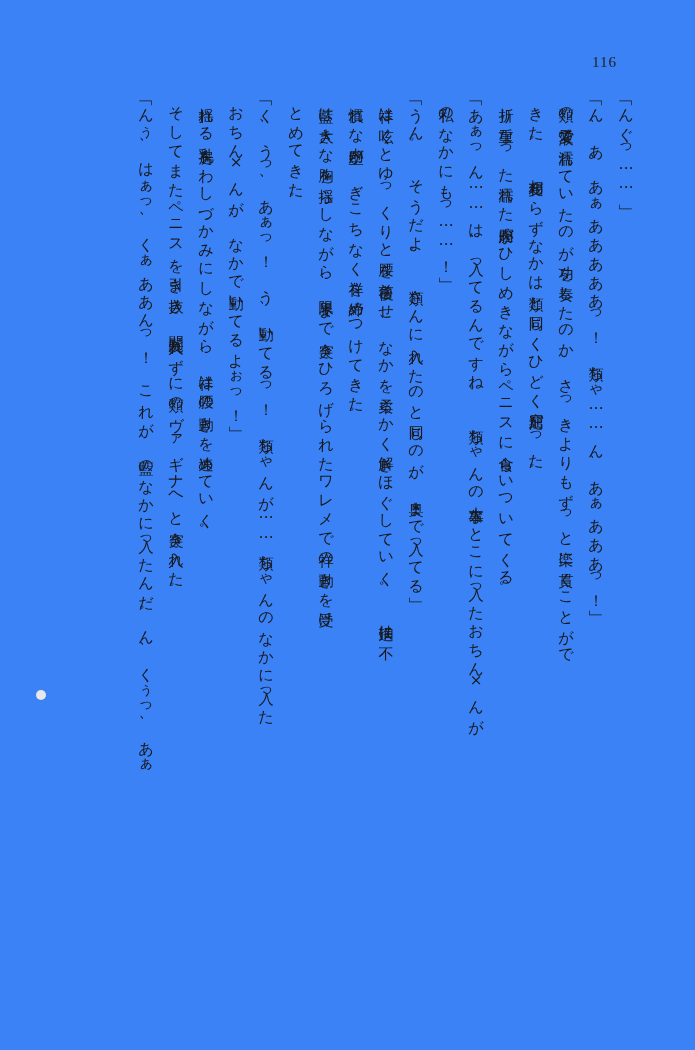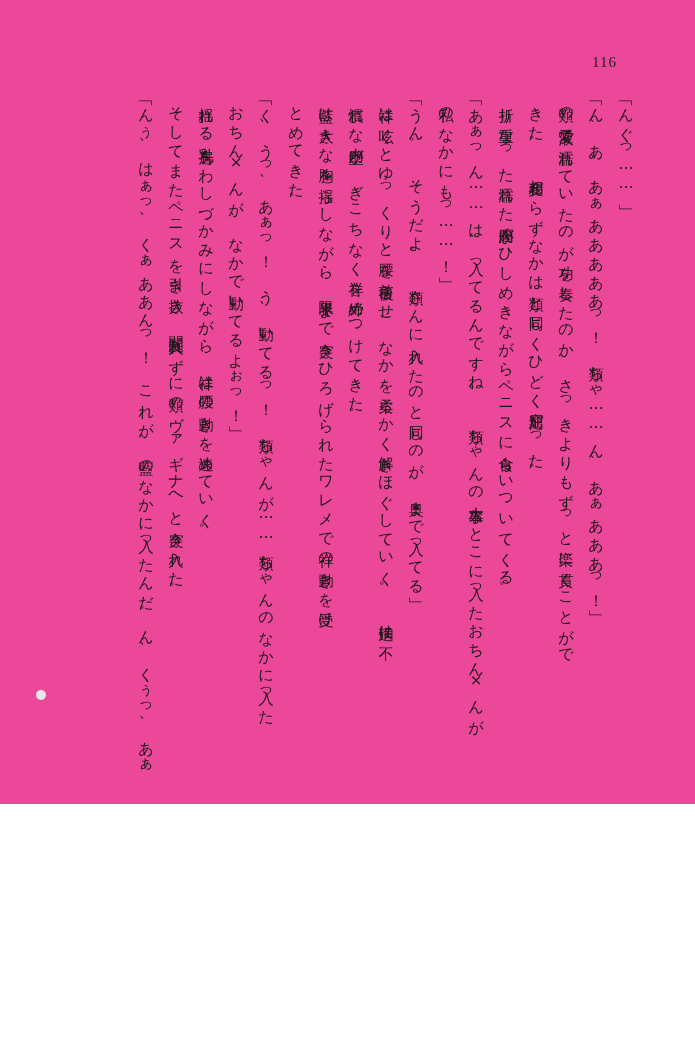--- a/index.html
+++ b/index.html
@@ -7,22 +7,22 @@
     padding: 0;
     background: #ffffff;
   }
   body {
     font-family: "Liberation Serif", "DejaVu Serif", serif;
     color: #1a1a1a;
   }
   .page {
     position: relative;
     width: 695px;
-    height: 804px;
-    background: #ec4899;
+    height: 1050px;
+    background: #3b82f6;
     overflow: hidden;
   }
   .page-number {
     position: absolute;
     top: 54px;
     right: 78px;
     font-size: 15px;
     letter-spacing: 1px;
     color: #202020;
     font-family: "Liberation Serif", "DejaVu Serif", serif;

